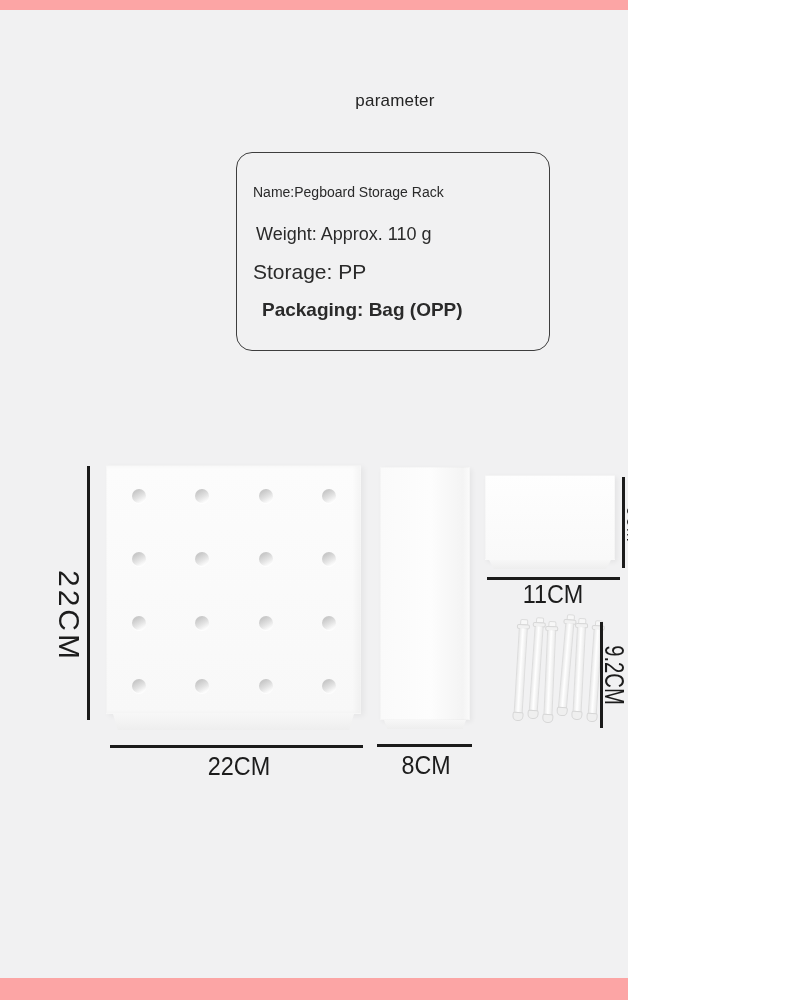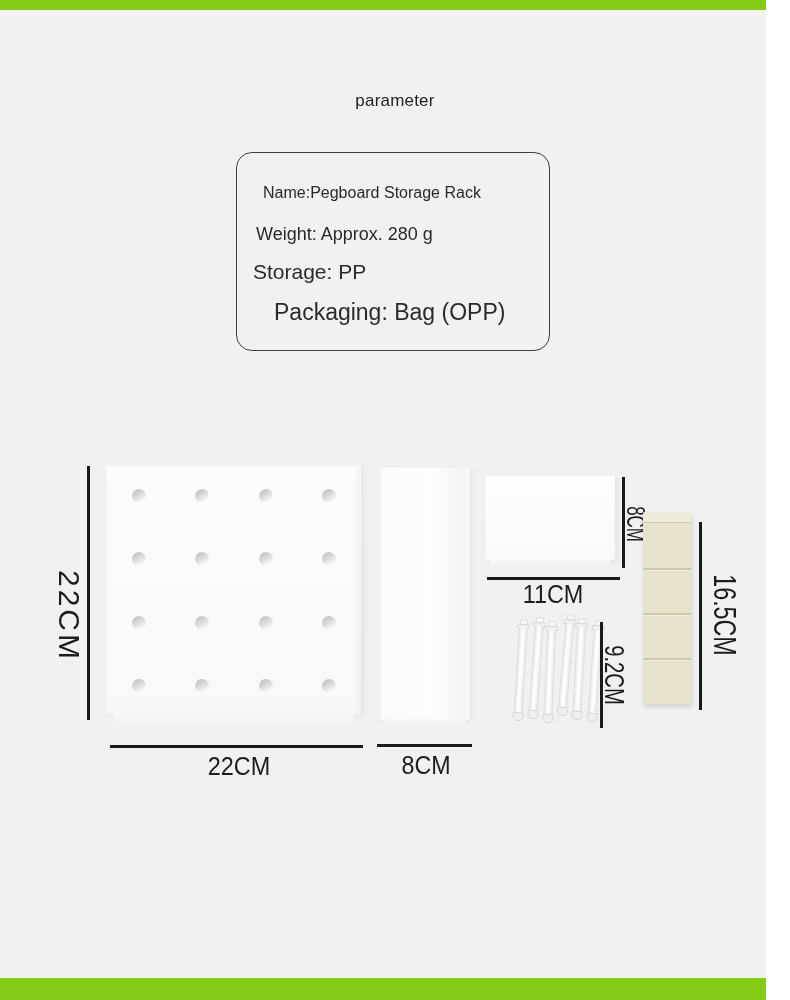--- a/index.html
+++ b/index.html
@@ -1,30 +1,30 @@
 <!DOCTYPE html>
 <html><head>
 <meta charset="utf-8">
 <style>
   * { box-sizing: border-box; margin: 0; padding: 0; }
   html, body { width: 790px; height: 1000px; }
   body { font-family: "Liberation Sans", sans-serif; background: #ffffff; }
-  .page { position: relative; width: 766px; height: 1000px; background: #84cc16; overflow: hidden; }
+  .page { position: relative; width: 628px; height: 1000px; background: #fca5a5; overflow: hidden; }
   .content-panel { position: absolute; left: 0; top: 10px; width: 790px; height: 968px; background: #f1f1f2; }
 
   .page-title { position: absolute; left: 0; top: 91px; width: 790px; text-align: center;
     font-size: 17px; font-weight: 500; color: #242424; letter-spacing: .2px; }
 
   .spec-box { position: absolute; left: 236px; top: 152px; width: 314px; height: 199px;
     border: 1.5px solid #3e3e3e; border-radius: 16px; }
   .spec-line { position: absolute; color: #2a2a2a; white-space: nowrap; }
-  .spec-line.l1 { left: 26px; top: 31px; font-size: 16px; }
+  .spec-line.l1 { left: 16px; top: 31px; font-size: 14px; }
   .spec-line.l2 { left: 19px; top: 71px; font-size: 18px; }
   .spec-line.l3 { left: 16px; top: 107px; font-size: 21px; }
-  .spec-line.l4 { left: 37px; top: 146px; font-size: 23px; }
+  .spec-line.l4 { left: 25px; top: 146px; font-size: 19px; font-weight: bold; }
 
   
   .pegboard { position: absolute; left: 106px; top: 465px; width: 255px; height: 249px;
     background: linear-gradient(180deg, #fcfcfc, #f8f8f8);
     box-shadow: 3px 2px 6px rgba(0,0,0,.05), inset -4px 0 5px rgba(0,0,0,.03);
     border: 1px solid rgba(0,0,0,.02); }
   .hole { position: absolute; width: 14px; height: 14px; border-radius: 50%;
     background: linear-gradient(150deg, #c9c9c9 22%, #e2e2e2 55%, #fdfdfd 86%);
     box-shadow: 0 1px 1px rgba(255,255,255,.9); }
   .lip { position: absolute; background: linear-gradient(180deg, #f7f7f7, #eeeeee);
@@ -80,21 +80,21 @@
 </head>
 <body>
 
 <div class="page">
   <div class="content-panel"></div>
 
   <div class="page-title">parameter</div>
 
   <div class="spec-box">
     <div class="spec-line l1">Name:Pegboard Storage Rack</div>
-    <div class="spec-line l2">Weight: Approx. 280 g</div>
+    <div class="spec-line l2">Weight: Approx. 110 g</div>
     <div class="spec-line l3">Storage: PP</div>
     <div class="spec-line l4">Packaging: Bag (OPP)</div>
   </div>
 
   <div class="pegboard">
       <div class="hole" style="left: 25px; top: 23px;"></div>
       <div class="hole" style="left: 88.4px; top: 23px;"></div>
       <div class="hole" style="left: 151.8px; top: 23px;"></div>
       <div class="hole" style="left: 215.2px; top: 23px;"></div>
       <div class="hole" style="left: 25px; top: 86.3px;"></div>

